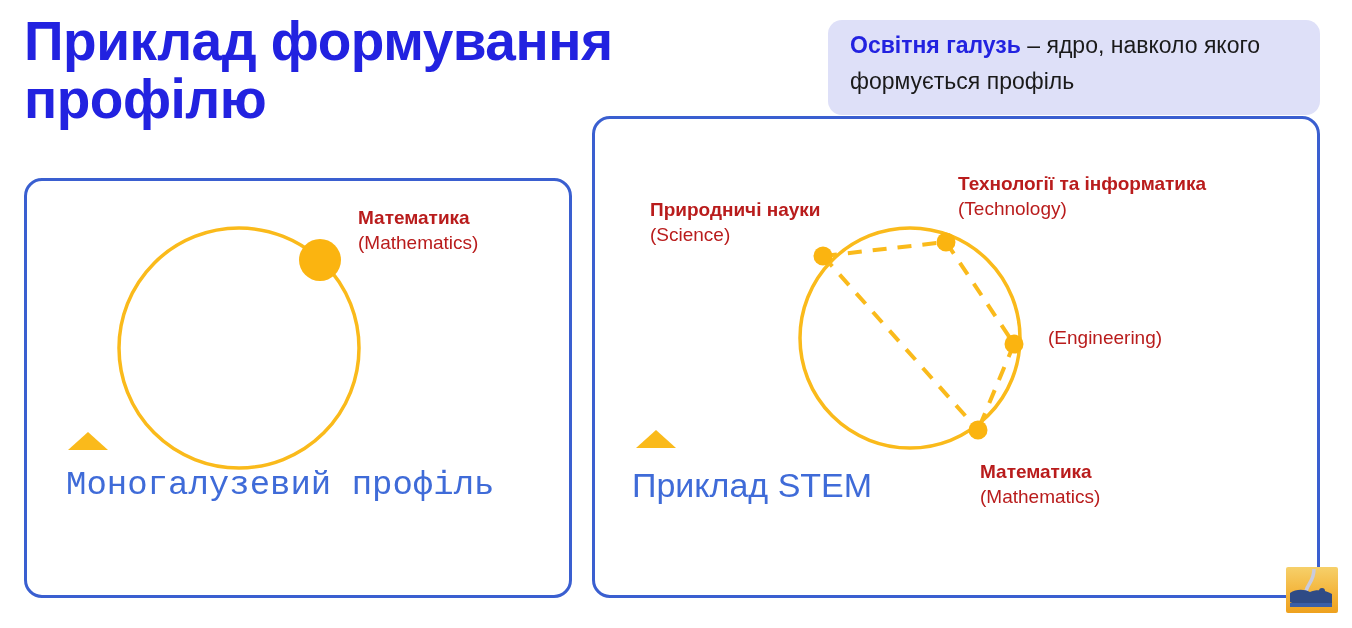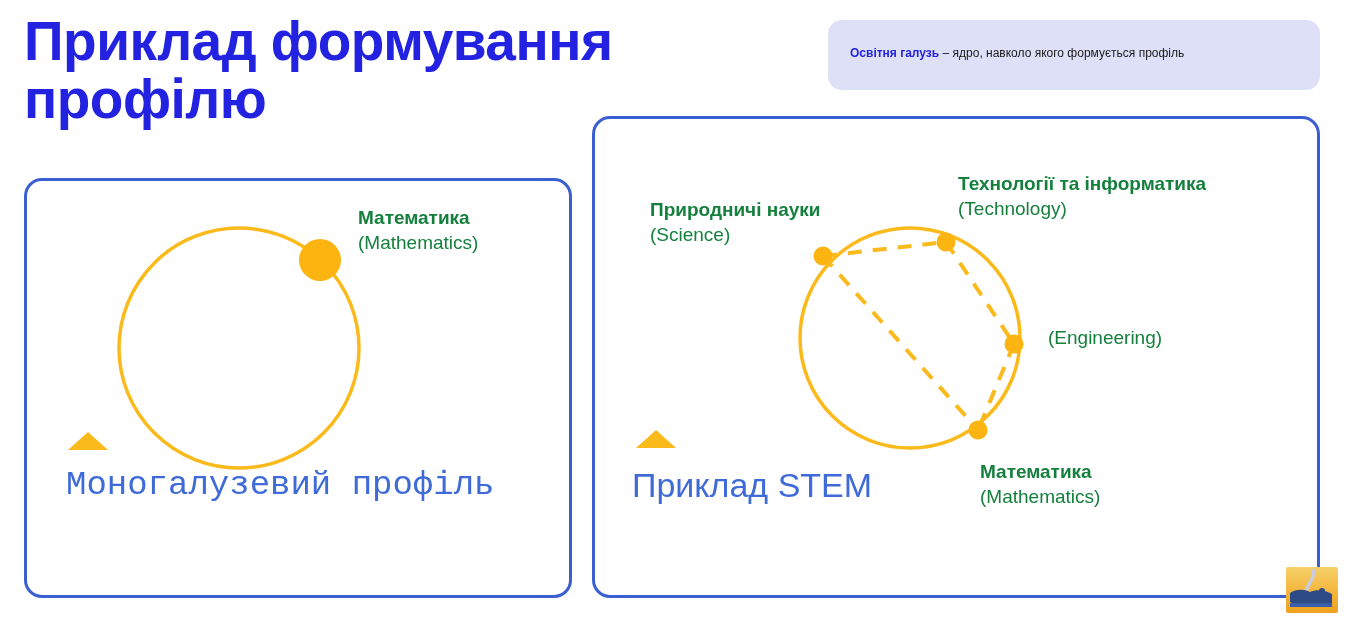--- a/index.html
+++ b/index.html
@@ -33,22 +33,22 @@
   
   #callout {
     position: absolute;
     left: 828px;
     top: 20px;
     width: 492px;
     min-height: 70px;
     box-sizing: border-box;
     background: #DEE0F8;
     border-radius: 14px;
-    padding: 24px 22px 16px 22px;
-    font-size: 12px;
+    padding: 8px 22px 16px 22px;
+    font-size: 23px;
     line-height: 1.55;
   }
   #callout .accent {
     color: #2222E0;
     font-weight: 700;
   }
   #callout .rest {
     color: #1a1a1a;
   }
 
@@ -93,21 +93,21 @@
   #mono-marker { left: 68px; top: 432px; }
   #mono-caption { left: 66px; top: 466px; width: 440px; font-family: Liberation Mono, monospace; }
   #stem-marker { left: 636px; top: 430px; }
   #stem-caption { left: 632px; top: 466px; width: 300px; }
 
   
   .node-label {
     position: absolute;
     font-size: 19px;
     line-height: 1.3;
-    color: #15803d;
+    color: #b91c1c;
     white-space: nowrap;
   }
   .node-label .ua {
     font-weight: 700;
     display: block;
   }
   .node-label .en {
     font-weight: 400;
     display: block;
   }

